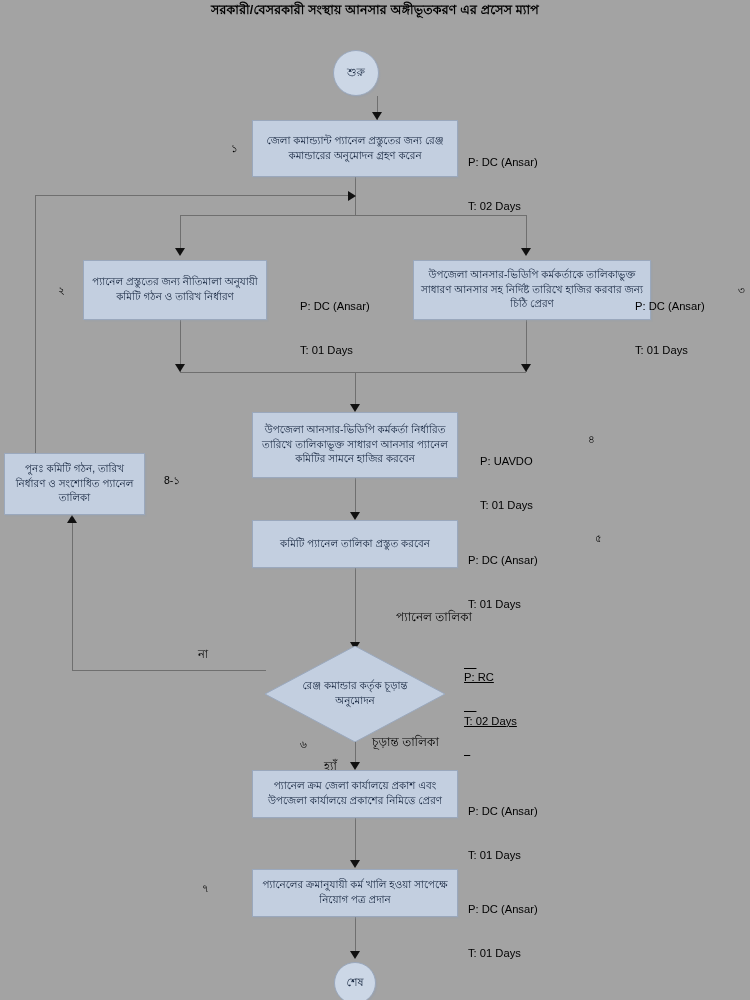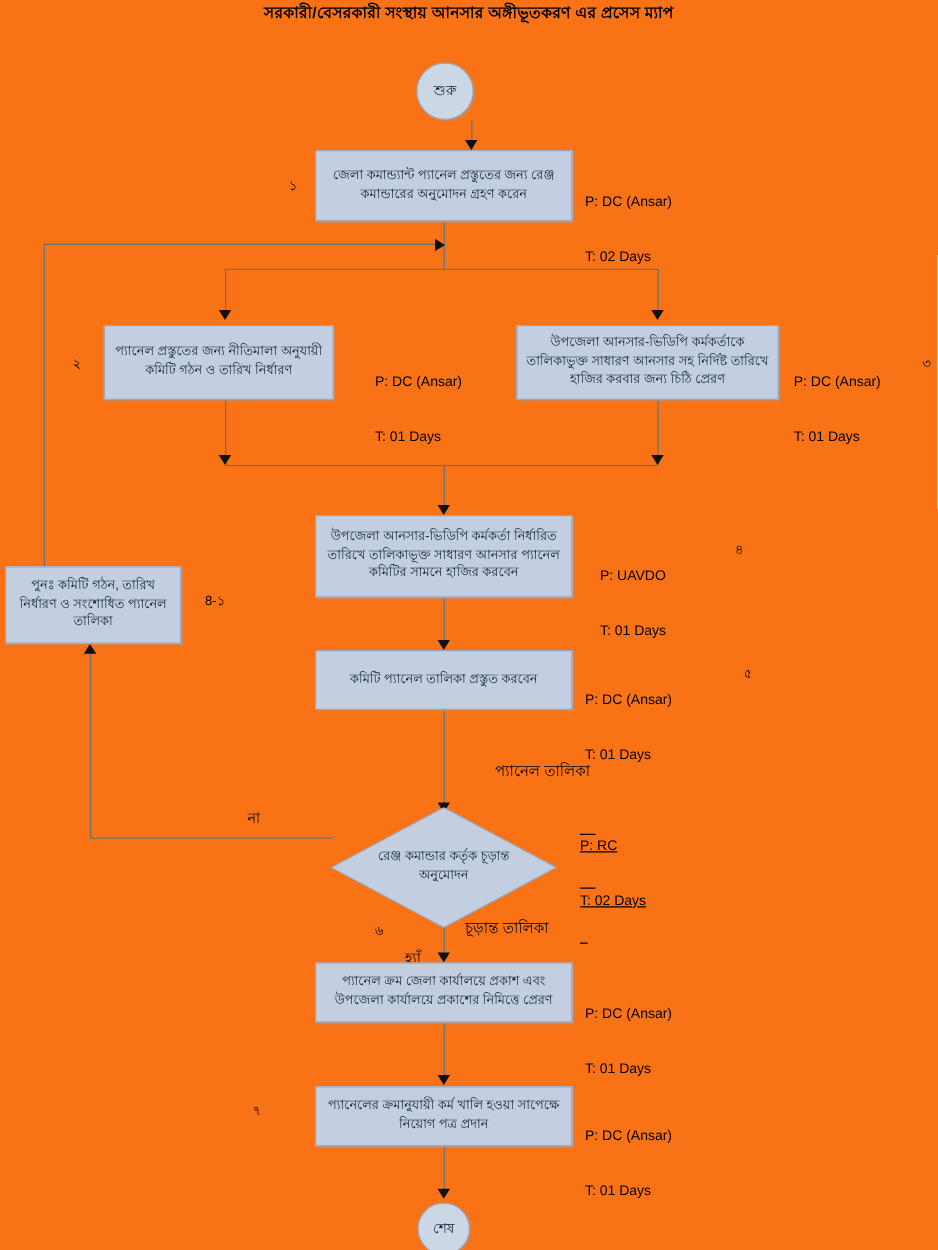--- a/index.html
+++ b/index.html
@@ -7,21 +7,21 @@
     padding: 0;
     background: #ffffff;
   }
   body {
     font-family: "Liberation Sans", "DejaVu Sans", sans-serif;
   }
   #canvas {
     position: relative;
     width: 750px;
     height: 1000px;
-    background: #f97316;
+    background: #a3a3a3;
     overflow: hidden;
   }
   .title {
     position: absolute;
     left: 0;
     top: 1px;
     width: 750px;
     text-align: center;
     font-size: 12.5px;
     font-weight: bold;
@@ -202,21 +202,21 @@
 
   <div class="proc" style="left:83px; top:260px; width:184px; height:60px;">
     <span>প্যানেল প্রস্তুতের জন্য নীতিমালা অনুযায়ী কমিটি গঠন ও তারিখ নির্ধারণ</span>
   </div>
   <div class="pt" style="left:300px; top:270px;">
     <div>P: DC (Ansar)</div>
     <div>T: 01 Days</div>
   </div>
   <div class="stepnum" style="left:58px; top:283px;">২</div>
 
-  <div class="proc" style="left:413px; top:260px; width:210px; height:60px;">
+  <div class="proc" style="left:413px; top:260px; width:238px; height:60px;">
     <span>উপজেলা আনসার-ভিডিপি কর্মকর্তাকে তালিকাভুক্ত সাধারণ আনসার সহ নির্দিষ্ট তারিখে হাজির করবার জন্য চিঠি প্রেরণ</span>
   </div>
   <div class="pt" style="left:635px; top:270px;">
     <div>P: DC (Ansar)</div>
     <div>T: 01 Days</div>
   </div>
   <div class="stepnum" style="left:738px; top:283px;">৩</div>
 
   <div class="proc" style="left:252px; top:412px; width:206px; height:66px;">
     <span>উপজেলা আনসার-ভিডিপি কর্মকর্তা নির্ধারিত তারিখে তালিকাভূক্ত সাধারণ আনসার প্যানেল কমিটির সামনে হাজির করবেন</span>

